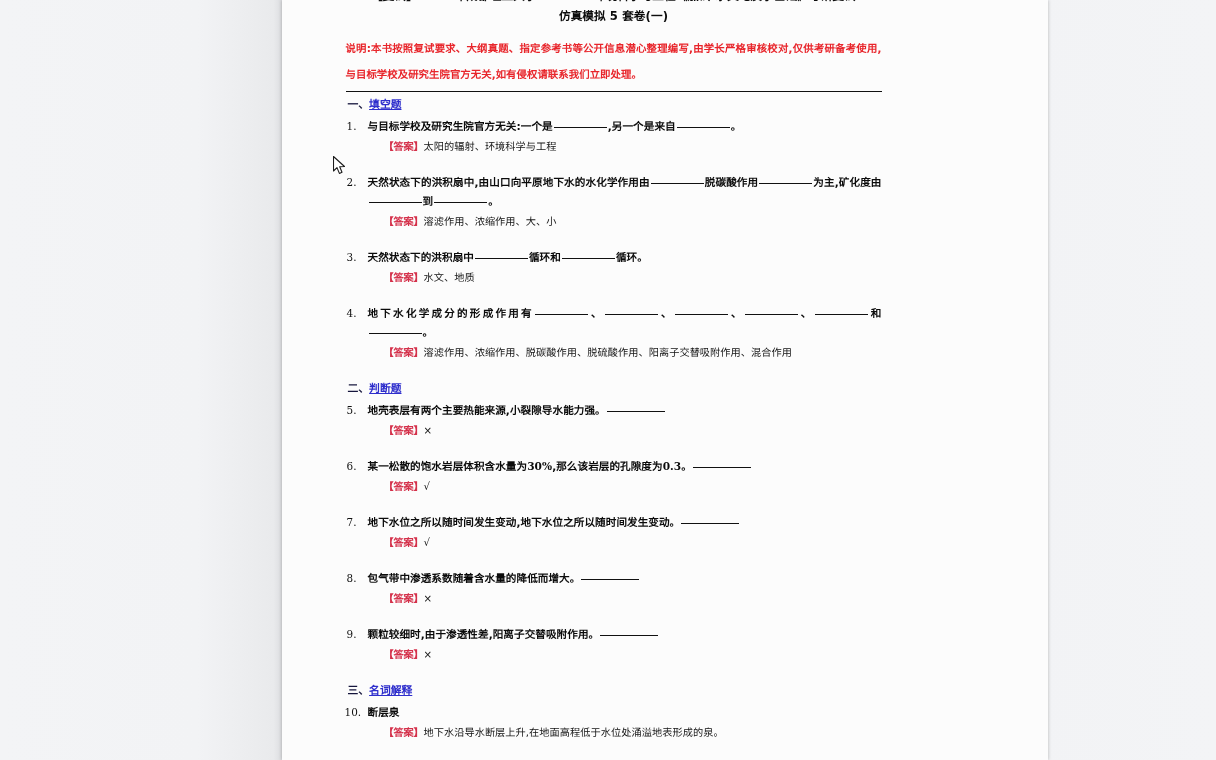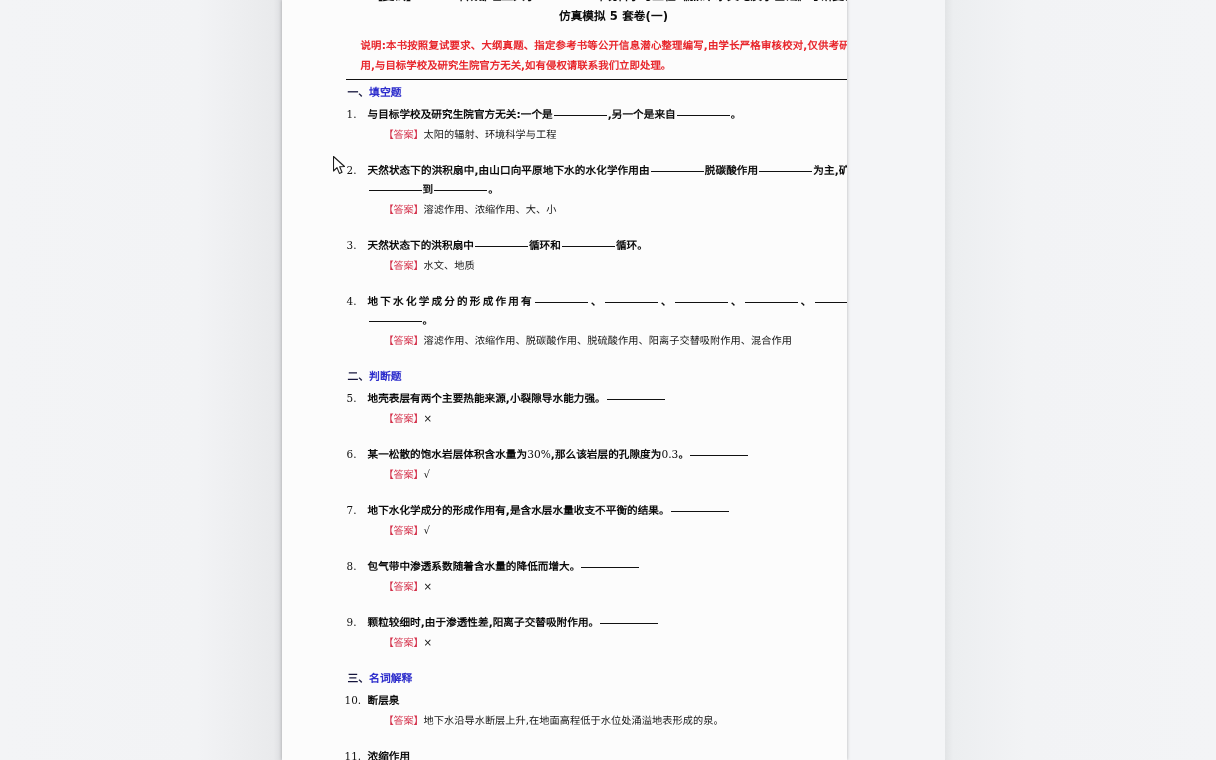--- a/index.html
+++ b/index.html
@@ -37,21 +37,21 @@
     width: 271px;
     background: linear-gradient(to left, #f3f4f6 0%, #f2f3f5 70%, #eceef0 97%, #e2e4e6 100%);
     pointer-events: none;
   }
 
   
   #page {
     position: absolute;
     left: 282px;
     top: 0;
-    width: 565px;
+    width: 766px;
     height: 760px;
     background: #fcfcfc;
     box-shadow: -1px 0 3px rgba(0,0,0,.13), 1px 0 3px rgba(0,0,0,.13);
     z-index: 2;
     overflow: hidden;
   }
 
   #page-inner {
     position: absolute;
     left: 0;
@@ -76,23 +76,23 @@
     letter-spacing: .1px;
     margin: 0;
   }
   .doc-title .ttl-line { display: block; }
 
   
   .disclaimer {
     color: #e8252b;
     font-weight: bold;
     font-size: 10.4px;
-    line-height: 20px;
+    line-height: 26px;
     text-align: justify;
-    margin: 9px 0 0 15px;
+    margin: 9px 0 0 0;
     letter-spacing: .05px;
   }
 
   .hr-rule {
     height: 0;
     border: none;
     border-top: 1.6px solid #111;
     margin: 4px 0 0 0;
     width: 536px;
   }
@@ -102,20 +102,21 @@
     font-size: 10.8px;
     font-weight: bold;
     line-height: 18px;
     margin: 4px 0 1px 2px;
     color: #1a1a3c;
     white-space: nowrap;
   }
   .section-head .sec-num { color: #15153c; }
   .section-head .sec-title {
     color: #2e2ecc;
+    text-decoration: underline;
     text-underline-offset: 1px;
   }
 
   
   .qblock { margin: 0 0 0 0; }
 
   .q-line {
     position: relative;
     padding-left: 22px;
     font-size: 10.6px;
@@ -144,36 +145,36 @@
   .blank {
     display: inline-block;
     border-bottom: 1.4px solid #111;
     vertical-align: 2px;
     margin: 0 1px;
   }
   .blank.b1 { width: 53px; }
   .blank.b3 { width: 58px; }
 
   
-  .num { font-family: "DejaVu Serif", "Liberation Serif", serif; font-weight: normal; }
+  .num { font-family: "DejaVu Serif", "Liberation Serif", serif; font-weight: bold; }
 
   
   .a-line {
     padding-left: 38px;
     font-size: 10.2px;
     line-height: 19px;
     color: #141414;
     margin: 1px 0 0 0;
     font-weight: normal;
     text-align: justify;
     letter-spacing: .05px;
   }
   .a-tag {
     color: #d4304a;
-    font-weight: normal;
+    font-weight: bold;
     letter-spacing: -.2px;
   }
   .a-body { color: #141414; }
   .a-body.mark { font-family: "DejaVu Sans", sans-serif; }
   .gap-md { height: 14px; }
 
   
   #cursor {
     position: absolute;
     left: 333px;
@@ -270,21 +271,21 @@
           </div>
           <div class="a-line">
             <span class="a-tag">【答案】</span><span class="a-body mark">√</span>
           </div>
         </div>
 
         <div class="gap-md"></div>
 
         <div class="qblock">
           <div class="q-line">
-            <span class="q-num">7.</span><span class="q-text">地下水化学成分的形成作用有,是含水层水量收支不平衡的结果。</span><span class="blank b3"></span>
+            <span class="q-num">7.</span><span class="q-text">地下水位之所以随时间发生变动,地下水位之所以随时间发生变动。</span><span class="blank b3"></span>
           </div>
           <div class="a-line">
             <span class="a-tag">【答案】</span><span class="a-body mark">√</span>
           </div>
         </div>
 
         <div class="gap-md"></div>
 
         <div class="qblock">
           <div class="q-line">

